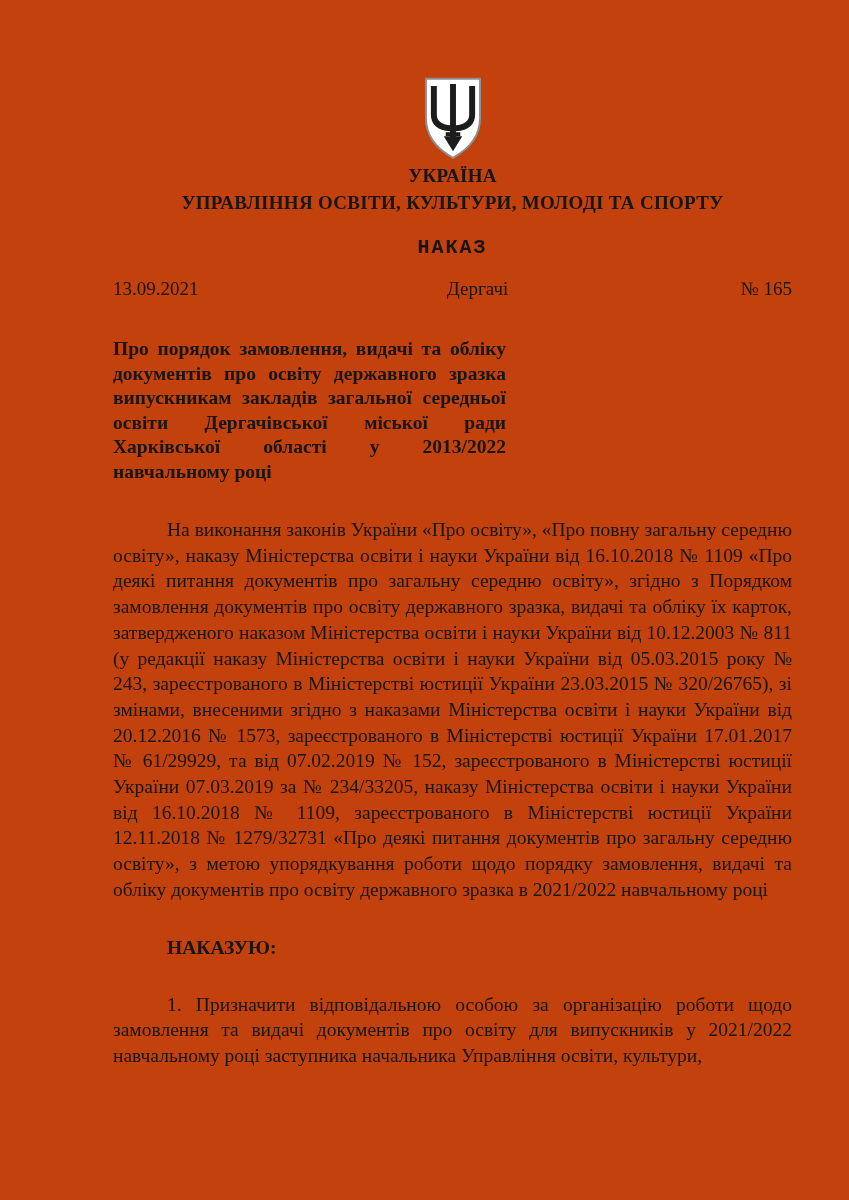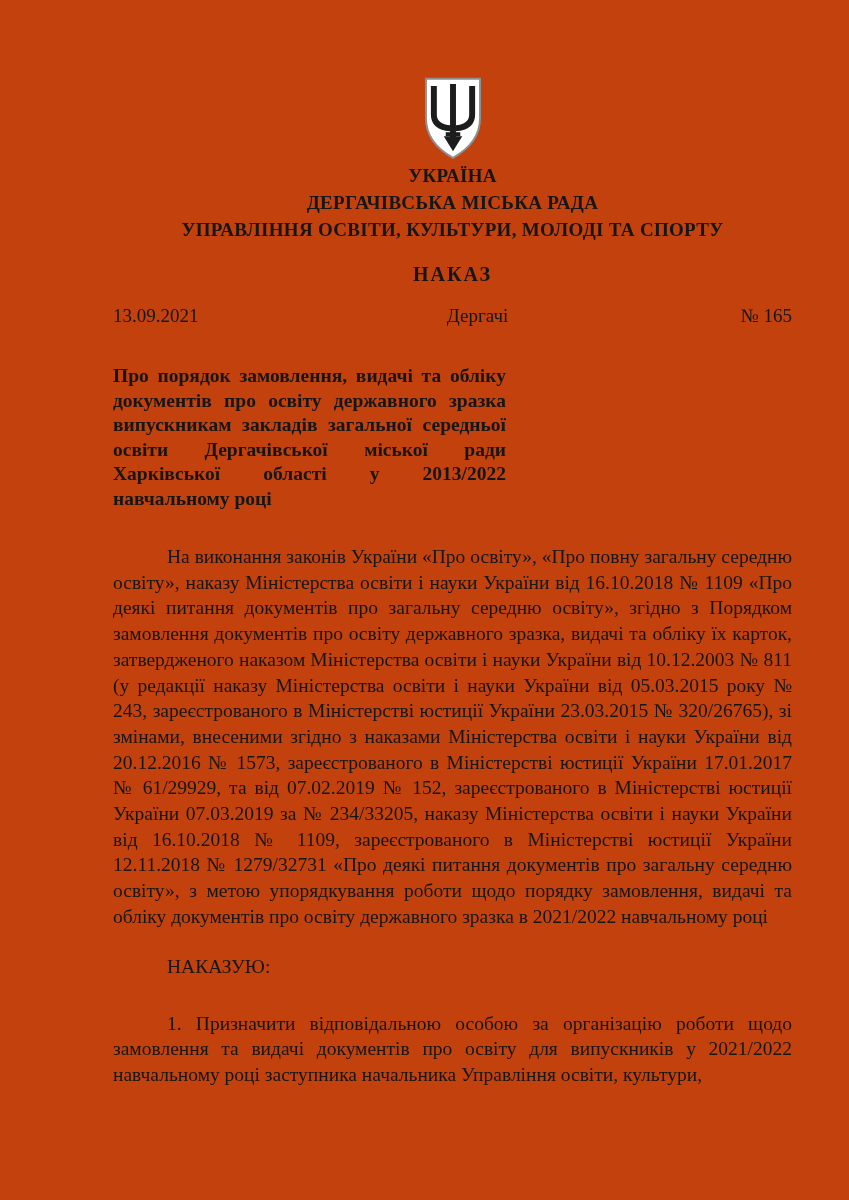--- a/index.html
+++ b/index.html
@@ -33,20 +33,21 @@
     line-height: 27px;
     letter-spacing: 0.3px;
   }
   .doctype {
     margin-top: 18px;
     text-align: center;
     font-weight: bold;
     font-size: 20px;
     line-height: 27px;
     letter-spacing: 2px;
+    font-family: Liberation Mono, monospace;
   }
   .meta-row {
     margin-top: 16px;
     display: flex;
     justify-content: space-between;
     align-items: baseline;
     font-weight: normal;
     font-size: 19px;
     line-height: 24px;
   }
@@ -61,23 +62,23 @@
     text-align-last: left;
   }
   .body-par {
     margin: 33px 0 0 0;
     font-size: 19.5px;
     line-height: 25.7px;
     text-align: justify;
     text-indent: 54px;
   }
   .command {
-    margin-top: 24px;
+    margin-top: 32px;
     padding-left: 54px;
-    font-weight: normal;
+    font-weight: bold;
     font-size: 19.5px;
     line-height: 25px;
   }
   .item-par {
     margin-top: 32px;
   }
 </style>
 </head>
 <body>
 
@@ -94,21 +95,20 @@
           <path d="M79 15 V58 Q79 77 54 79"></path>
           <path d="M50 12 V96"></path>
         </g>
         <path d="M50 114 L36 91 H64 Z" fill="#1c1c1c"></path>
         <path d="M39 88 H61" stroke="#1c1c1c" stroke-width="6"></path>
       </svg>
     </span>
   </div>
 
   <div class="hline">УКРАЇНА</div>
-  <div class="hline">ДЕРГАЧІВСЬКА МІСЬКА РАДА</div>
   <div class="hline">УПРАВЛІННЯ ОСВІТИ, КУЛЬТУРИ, МОЛОДІ ТА СПОРТУ</div>
 
   <div class="doctype">НАКАЗ</div>
 
   <div class="meta-row">
     <span class="date">13.09.2021</span>
     <span class="place">Дергачі</span>
     <span class="number">№ 165</span>
   </div>
 

